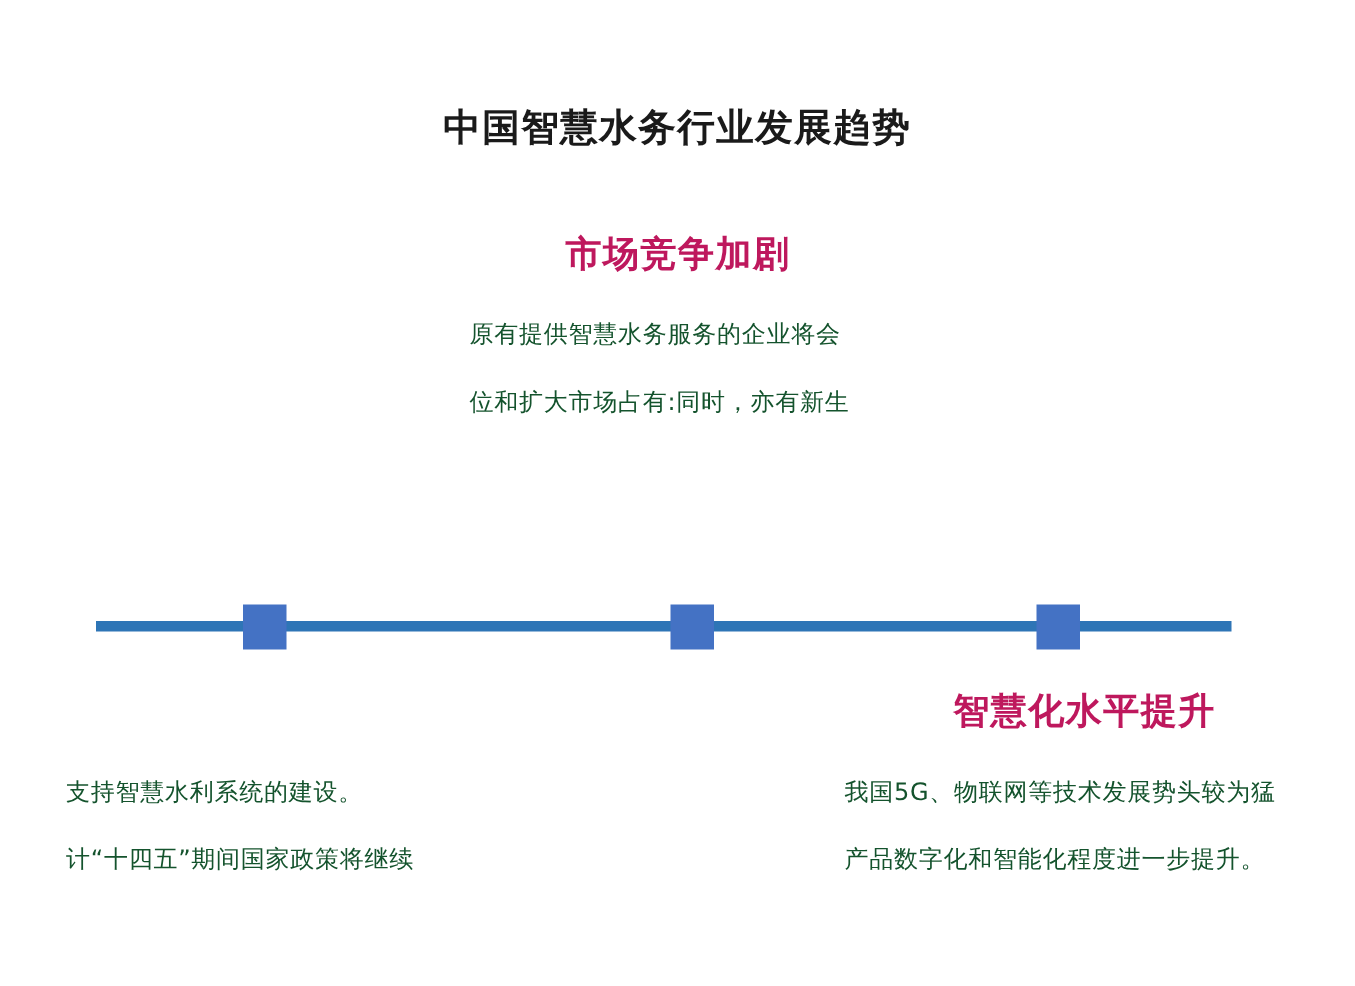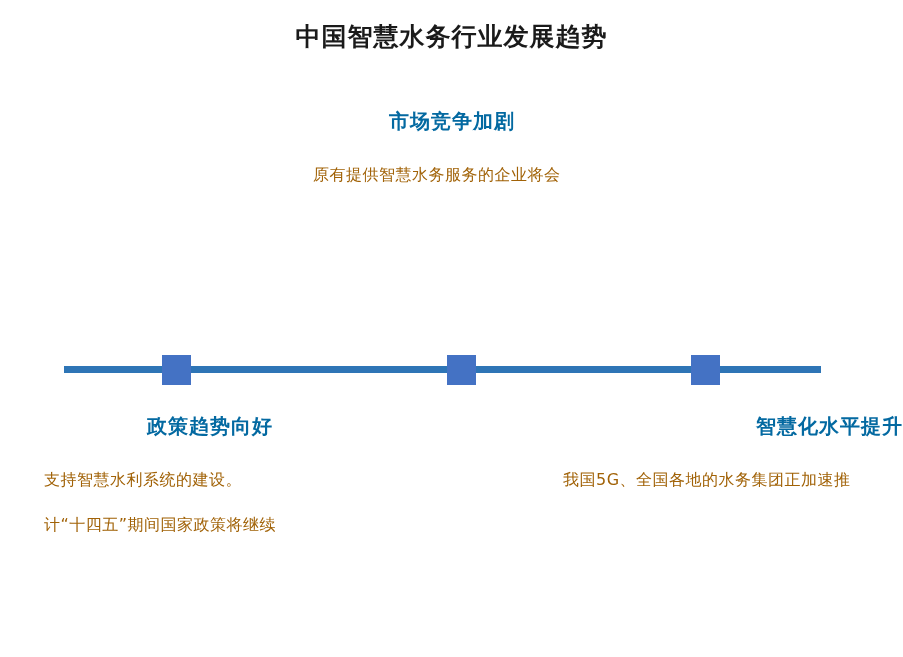--- a/index.html
+++ b/index.html
@@ -10,71 +10,72 @@
   }
   body {
     font-family: "DejaVu Sans", "Liberation Sans", sans-serif;
   }
   #slide {
     position: relative;
     width: 903px;
     height: 574px;
     background: #ffffff;
     overflow: hidden;
+    margin-top: 48px;
   }
 
   
   .slide-title {
     position: absolute;
     left: 0;
     top: 20px;
     width: 903px;
     text-align: center;
     font-size: 25px;
     font-weight: bold;
     color: #1a1a1a;
     letter-spacing: 1px;
     line-height: 34px;
     white-space: nowrap;
   }
 
   
   .section-heading {
     position: absolute;
-    font-size: 20px;
+    font-size: 24px;
     font-weight: bold;
-    color: #0369a1;
+    color: #be185d;
     letter-spacing: 1px;
     line-height: 30px;
     white-space: nowrap;
   }
   .heading-top {
     left: 282px;
     top: 106px;
     width: 340px;
     text-align: center;
   }
   .heading-bottom-left {
     left: 30px;
     top: 411px;
     width: 360px;
     text-align: center;
   }
   .heading-bottom-right {
     left: 543px;
     top: 411px;
     width: 360px;
-    text-align: right;
+    text-align: center;
   }
 
   
   .body-text {
     position: absolute;
     font-size: 16px;
-    color: #a16207;
+    color: #14532d;
     line-height: 45px;
     letter-spacing: 0.5px;
   }
   .body-top {
     left: 313px;
     top: 152px;
     width: 300px;
   }
   .body-bottom-left {
     left: 44px;
@@ -115,33 +116,34 @@
 <body>
 
 <div id="slide">
 
   <div class="slide-title">中国智慧水务行业发展趋势</div>
 
   <div class="section-heading heading-top">市场竞争加剧</div>
 
   <div class="body-text body-top">
     <span class="line">原有提供智慧水务服务的企业将会</span>
+    <span class="line">位和扩大市场占有:同时，亦有新生</span>
   </div>
 
   <div class="timeline"></div>
   <div class="timeline-marker marker-1"></div>
   <div class="timeline-marker marker-2"></div>
   <div class="timeline-marker marker-3"></div>
 
-  <div class="section-heading heading-bottom-left">政策趋势向好</div>
 
   <div class="body-text body-bottom-left">
     <span class="line">支持智慧水利系统的建设。</span>
     <span class="line">计“十四五”期间国家政策将继续</span>
   </div>
 
   <div class="section-heading heading-bottom-right">智慧化水平提升</div>
 
   <div class="body-text body-bottom-right">
-    <span class="line">我国5G、全国各地的水务集团正加速推</span>
+    <span class="line">我国5G、物联网等技术发展势头较为猛</span>
+    <span class="line">产品数字化和智能化程度进一步提升。</span>
   </div>
 
 </div>
 
 </body></html>

